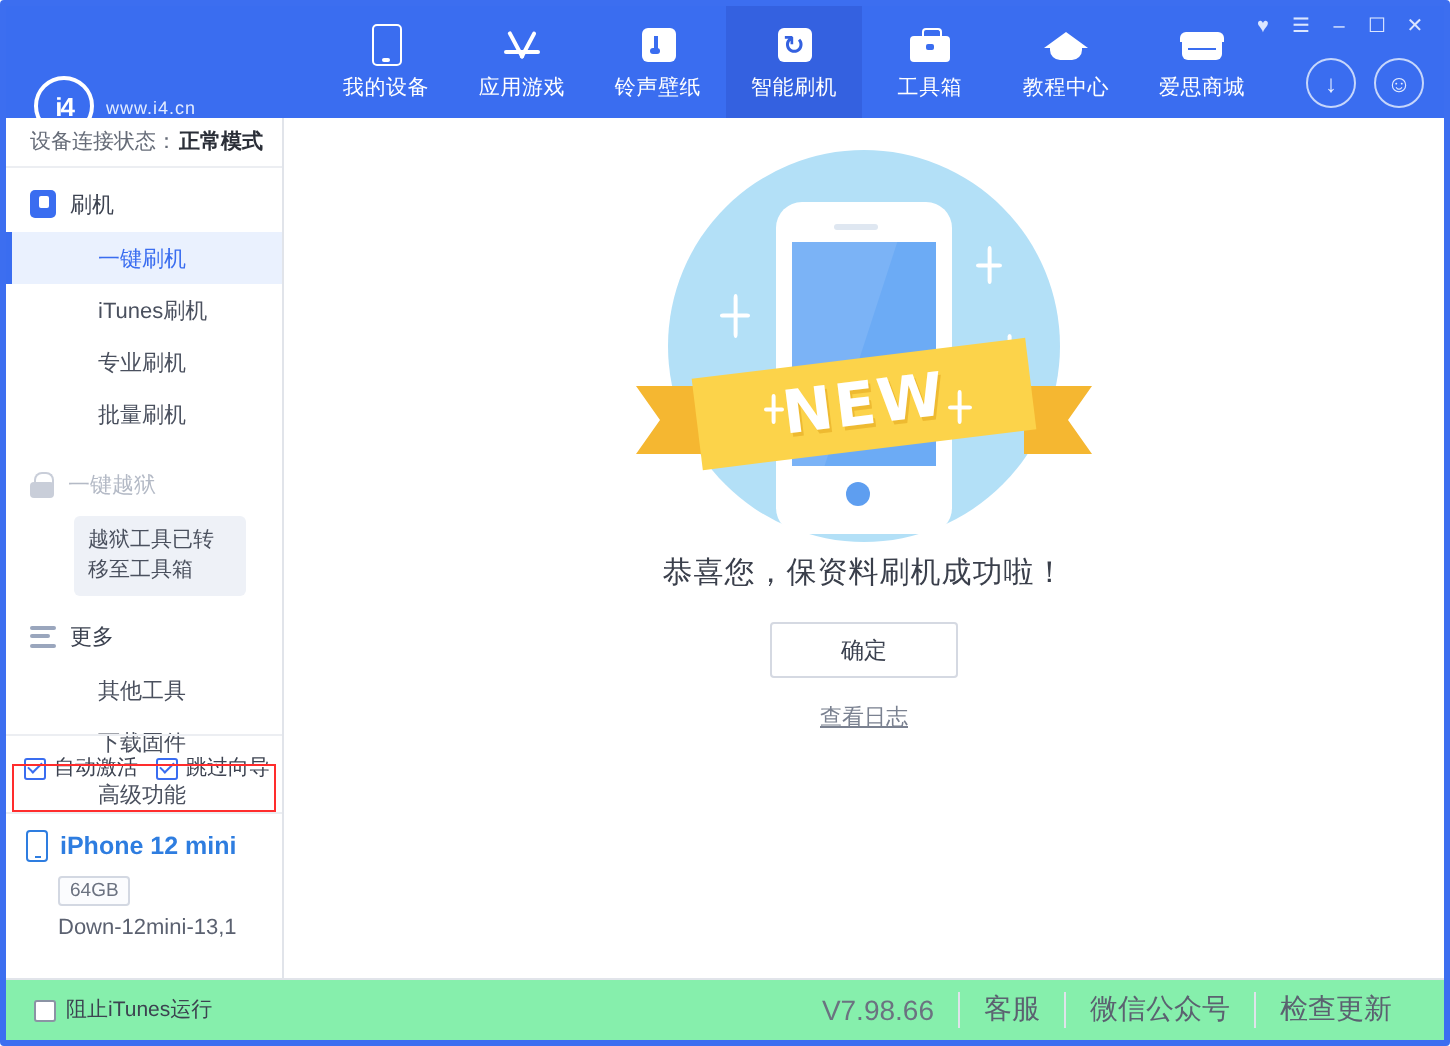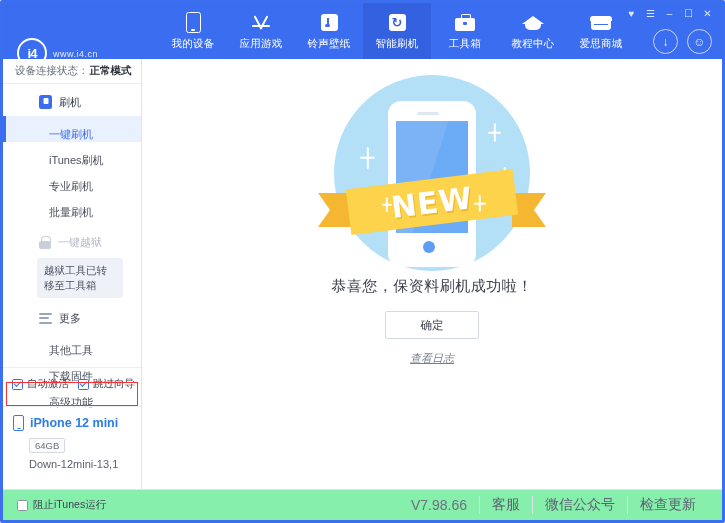--- a/index.html
+++ b/index.html
@@ -147,21 +147,21 @@
     position:absolute;left:0;top:56px;width:139px;height:431px;
     background:#ffffff;border-right:1px solid #e1e4ea;box-sizing:border-box;
   }
   .conn-status{
     height:25px;display:flex;align-items:center;padding-left:12px;
     border-bottom:1px solid #eceef2;font-size:10.5px;color:#666c78;
     box-sizing:border-box;
   }
   .conn-status b{color:#2b2f38;font-weight:bold;margin-left:1px;}
   .sec-head{
-    display:flex;align-items:center;height:28px;padding-left:36px;
+    display:flex;align-items:center;height:28px;padding-left:12px;
     font-size:11px;color:#3c4250;margin-top:4px;
   }
   .sec-head .sico{margin-right:7px;display:flex;align-items:center;}
   .sq-phone{
     width:13px;height:14px;background:#3a6df0;border-radius:2.5px;position:relative;
   }
   .sq-phone:after{
     content:"";position:absolute;left:50%;top:3px;transform:translateX(-50%);
     width:5px;height:6px;background:#fff;border-radius:1px;
   }
@@ -175,21 +175,21 @@
   .sq-lock{width:12px;height:13px;position:relative;}
   .sq-lock .shk{
     position:absolute;left:2px;top:0;width:8px;height:6px;
     border:1.6px solid #c9ced9;border-bottom:none;border-radius:4px 4px 0 0;
   }
   .sq-lock .bdy{
     position:absolute;left:0;top:5px;width:12px;height:8px;background:#c9ced9;
     border-radius:2px;
   }
   .menu-item{
-    height:26px;display:flex;align-items:flex-end;padding-left:46px;
+    height:26px;display:flex;align-items:center;padding-left:46px;
     font-size:11px;color:#4a505e;cursor:pointer;position:relative;
     box-sizing:border-box;
   }
   .menu-item.selected{
     background:#eaf1fe;color:#3a6df0;
   }
   .menu-item.selected:before{
     content:"";position:absolute;left:0;top:0;width:3px;height:26px;background:#3a6df0;
   }
   .tooltip{
@@ -311,21 +311,21 @@
   }
   .okbtn{
     position:absolute;left:50%;top:252px;transform:translateX(-50%);
     width:92px;height:26px;background:#fff;border:1px solid #d5d9e2;
     border-radius:2px;font-size:11.5px;color:#3c4250;cursor:pointer;
     display:flex;align-items:center;justify-content:center;
     font-family:"Liberation Sans","DejaVu Sans",sans-serif;
   }
   .loglink{
     position:absolute;left:0;top:292px;width:580px;text-align:center;
-    font-size:11px;color:#7a8190;text-decoration:underline;cursor:pointer;font-style:italic;
+    font-size:11px;color:#7a8190;text-decoration:underline;cursor:pointer;
   }
   
   .statusbar{
     position:absolute;left:0;bottom:0;width:719px;height:31px;
     background:#86efac;border-top:1px solid #e1e4ea;
     display:flex;align-items:center;box-sizing:border-box;
   }
   .sb-left{
     display:flex;align-items:center;gap:5px;margin-left:14px;
     font-size:10.5px;color:#3c4250;cursor:pointer;

